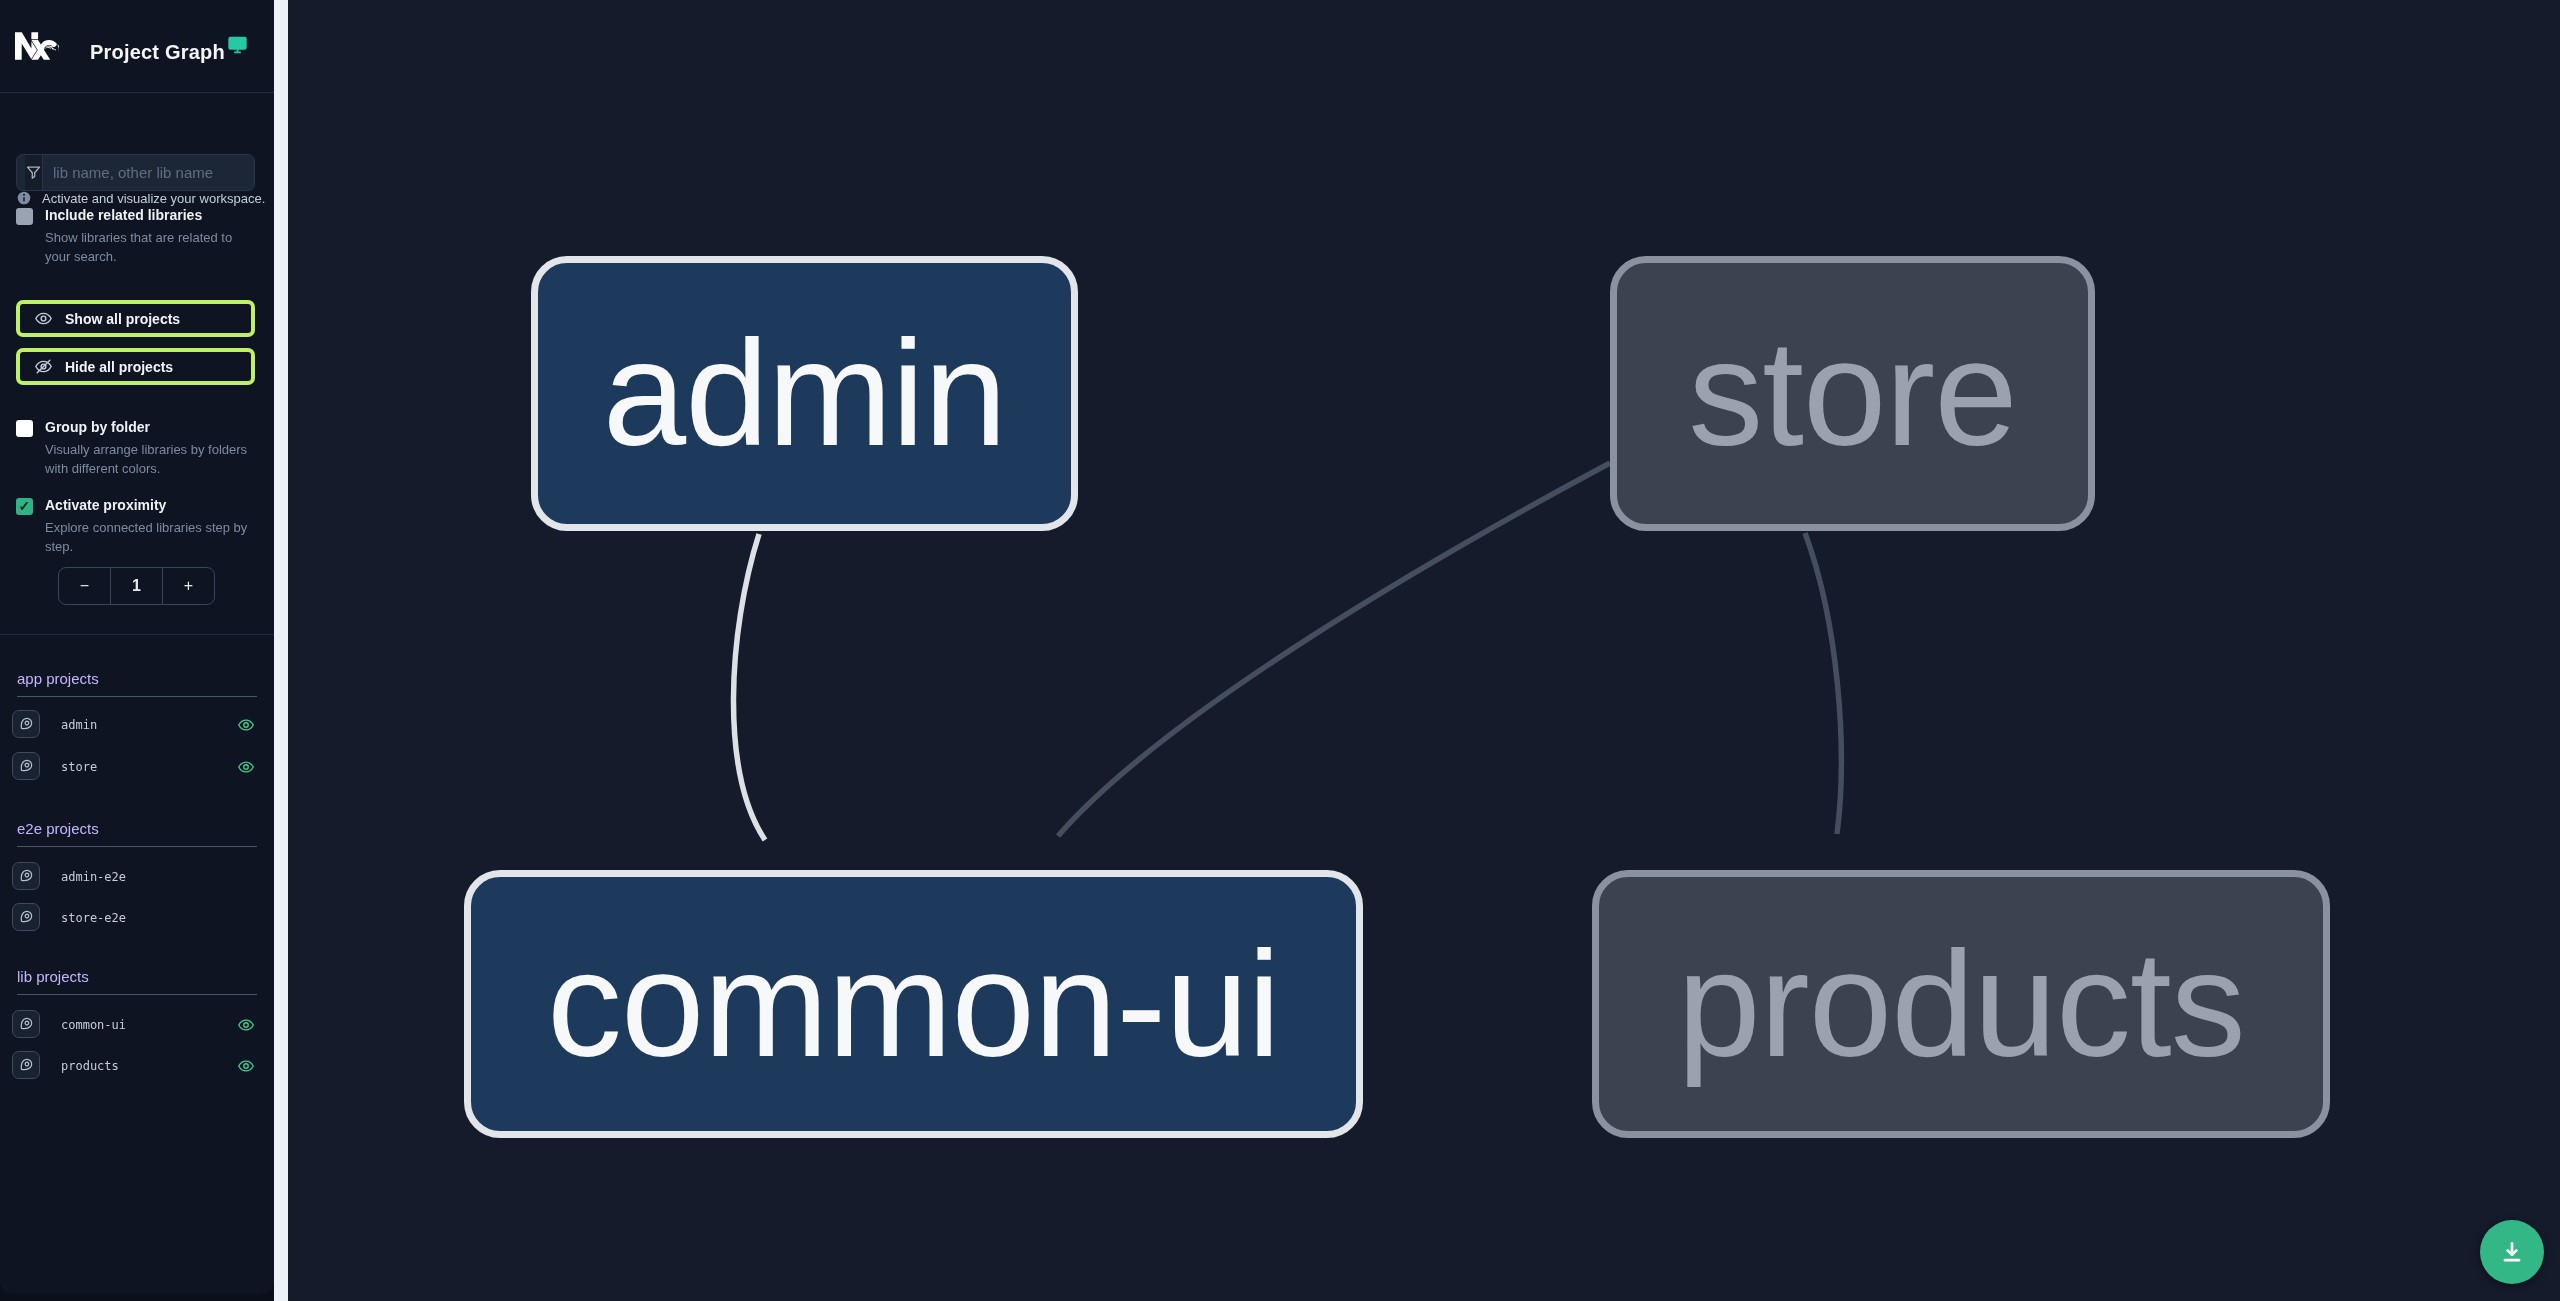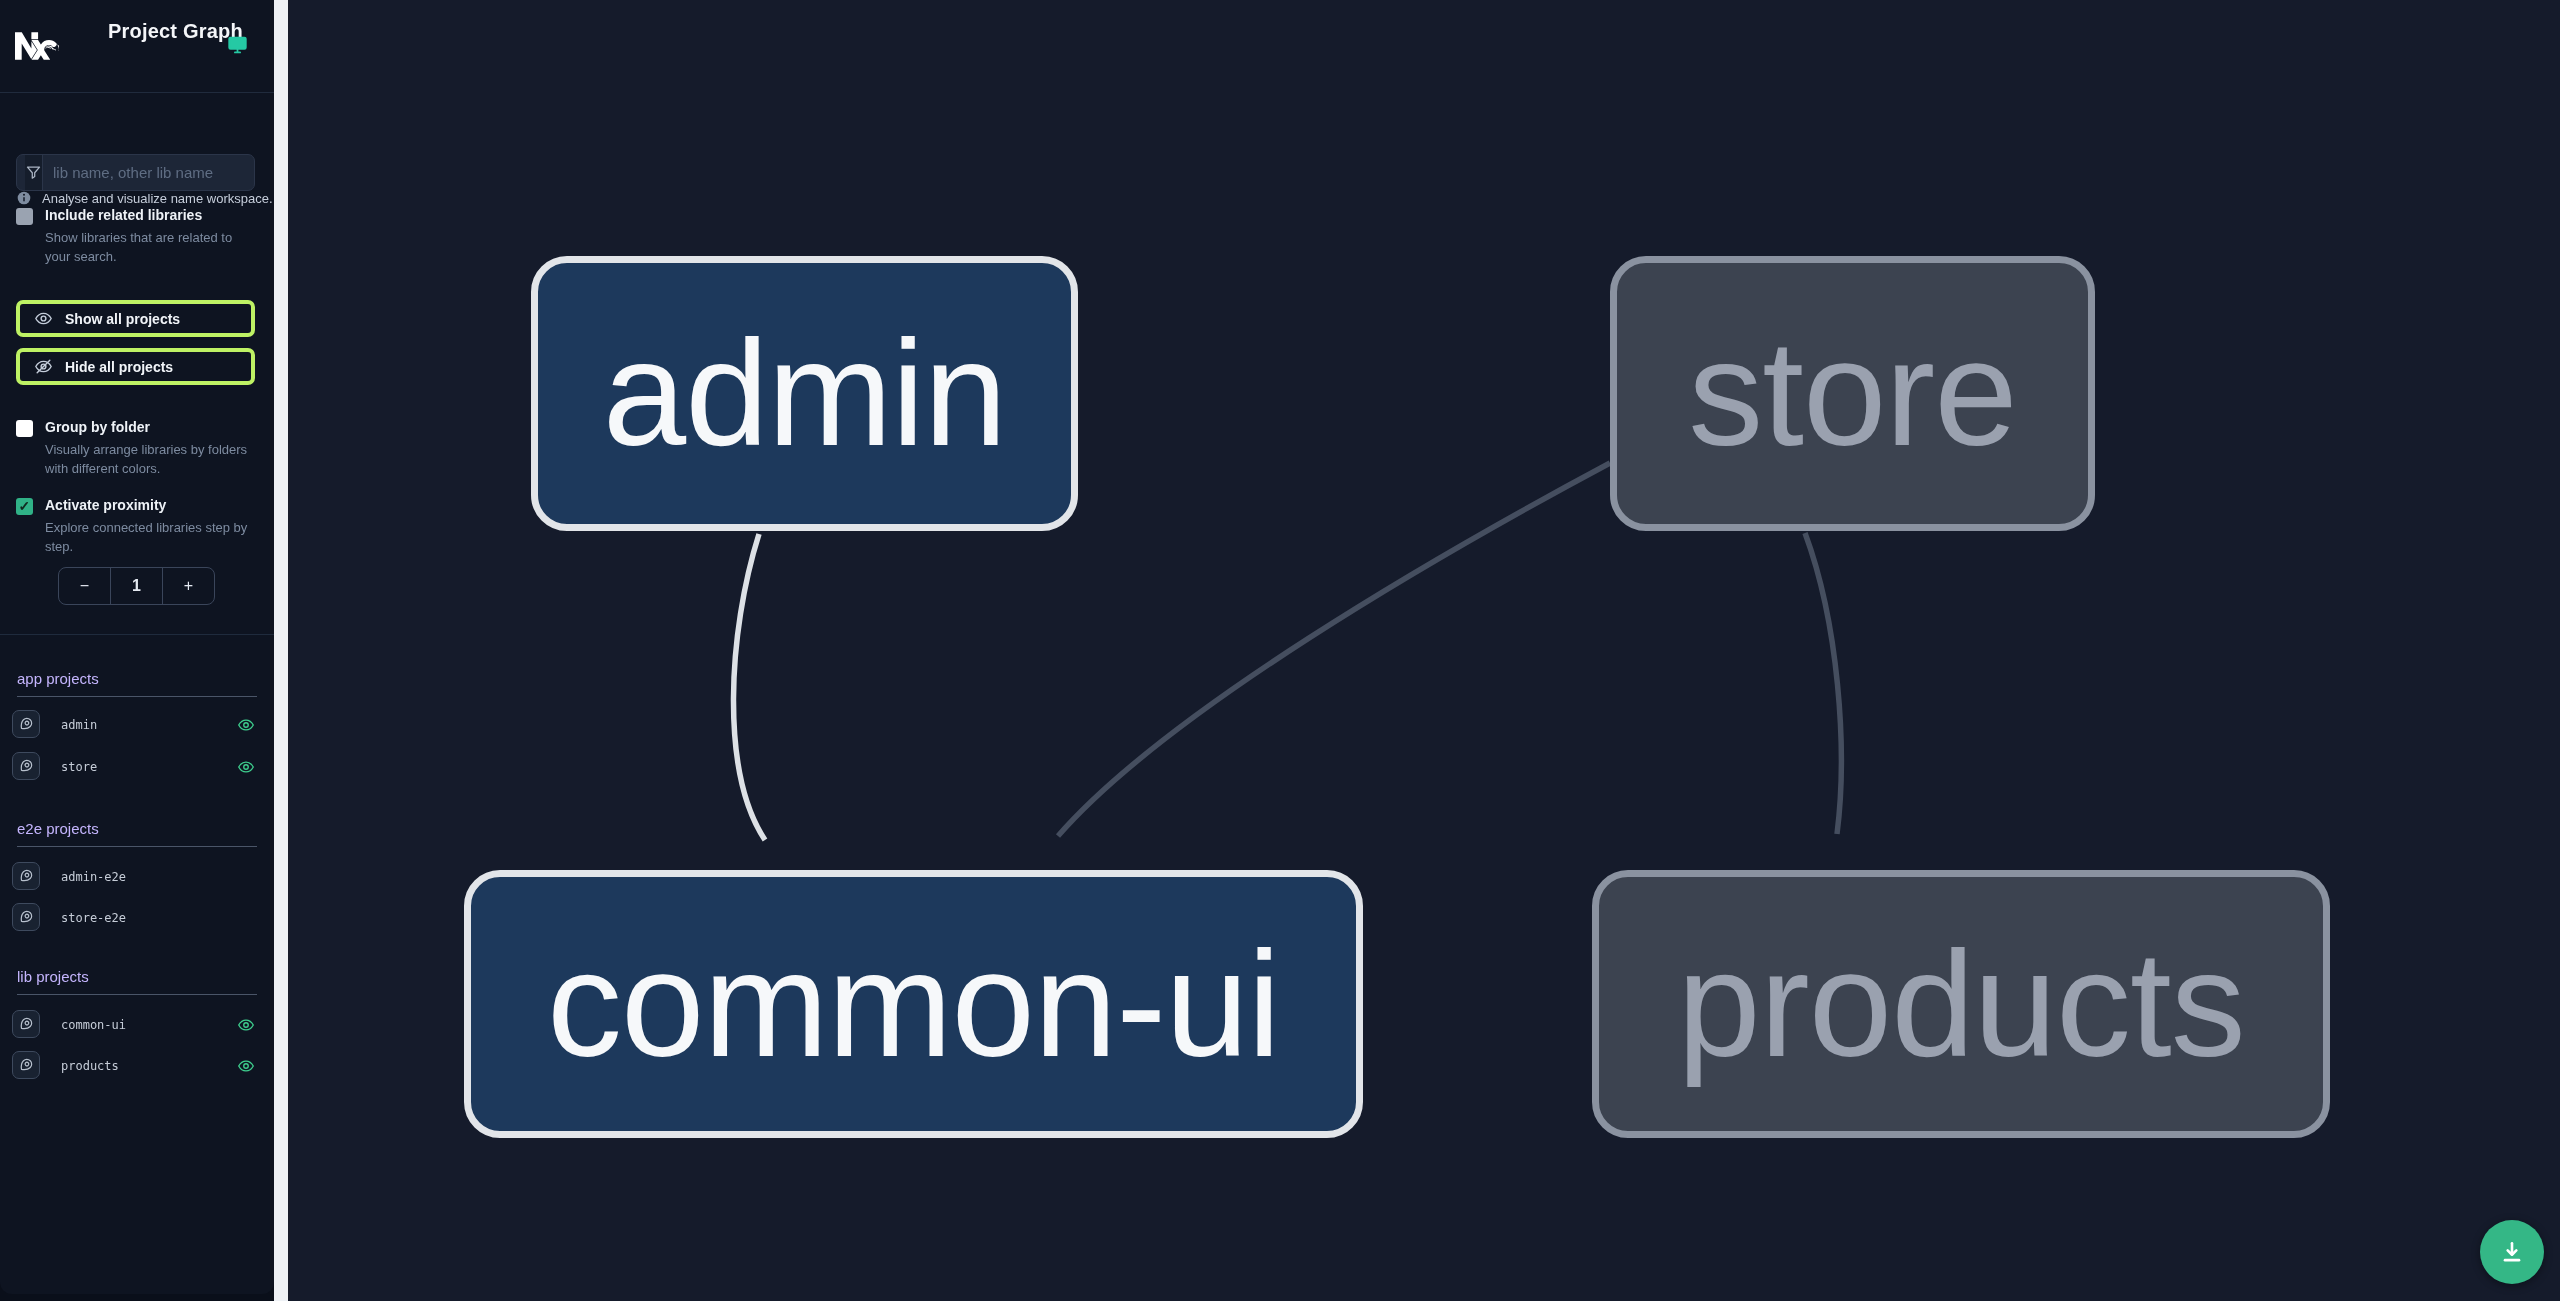--- a/index.html
+++ b/index.html
@@ -4,21 +4,21 @@
 <title>Project Graph</title>
 <style>
   * { margin:0; padding:0; box-sizing:border-box; }
   html,body { width:2560px; height:1301px; background:#0a0f1a; font-family:"Liberation Sans", sans-serif; overflow:hidden; }
   .app { position:relative; width:2560px; height:1301px; }
 
   
   .sidebar { position:absolute; left:0; top:0; width:274px; height:1294px; background:#0e1421; border-radius:0 0 12px 12px; z-index:3; }
   .sb-header { position:absolute; left:0; top:0; width:274px; height:93px; border-bottom:1px solid #202b3d; }
   .nx-logo { position:absolute; left:15px; top:24px; width:44px; height:44px; }
-  .sb-title { position:absolute; left:90px; top:20px; font-size:20px; font-weight:bold; color:#f4f6f9; letter-spacing:.2px;margin-left:18px; }
+  .sb-title { position:absolute; left:90px; top:41px; font-size:20px; font-weight:bold; color:#f4f6f9; letter-spacing:.2px; }
   .monitor-icon { position:absolute; left:227px; top:34px; width:21px; height:21px; color:#25c9a4; }
 
   .sb-tagline { position:absolute; left:0; top:93px; width:274px; height:42px; }
   .info-icon { position:absolute; left:17px; top:98px; width:14px; height:14px; }
   .tagline-text { position:absolute; left:42px; top:98px; font-size:13px; color:#c6cedb; }
 
   .filter { position:absolute; left:16px; top:154px; width:239px; height:37px; background:#1d2637; border:1px solid #2b3549; border-radius:7px; display:flex; overflow:hidden;padding-left:8px; }
   .filter-icon-cell { width:34px; height:100%; background:#151d2b; border-right:1px solid #2b3549; display:flex; align-items:center; justify-content:center; }
   .funnel-icon { width:17px; height:17px; color:#aab4c3; }
   .filter input { flex:1; background:transparent; border:0; outline:none; color:#d6dde8; font-size:15px; padding:0 10px; font-family:"Liberation Sans", sans-serif; }
@@ -89,21 +89,21 @@
         <path d="M9 21h6M12 17v4"></path>
       </svg>
     </div>
 
     <div class="sb-tagline">
       <svg class="info-icon" viewBox="0 0 20 20">
         <circle cx="10" cy="10" r="9" fill="#7e8ca0"></circle>
         <rect x="9" y="8.5" width="2" height="6.5" rx="1" fill="#0e1421"></rect>
         <circle cx="10" cy="5.5" r="1.4" fill="#0e1421"></circle>
       </svg>
-      <span class="tagline-text">Analyse and visualize name workspace.</span>
+      <span class="tagline-text">Activate and visualize your workspace.</span>
     </div>
 
     <div class="filter">
       <div class="filter-icon-cell">
         <svg class="funnel-icon" viewBox="0 0 24 24" fill="none" stroke="currentColor" stroke-width="1.8" stroke-linejoin="round">
           <path d="M3.5 4.5h17l-6.8 7.8v5.4l-3.4 2.3v-7.7L3.5 4.5z"></path>
         </svg>
       </div>
       <input type="text" placeholder="lib name, other lib name" style="">
     </div>

